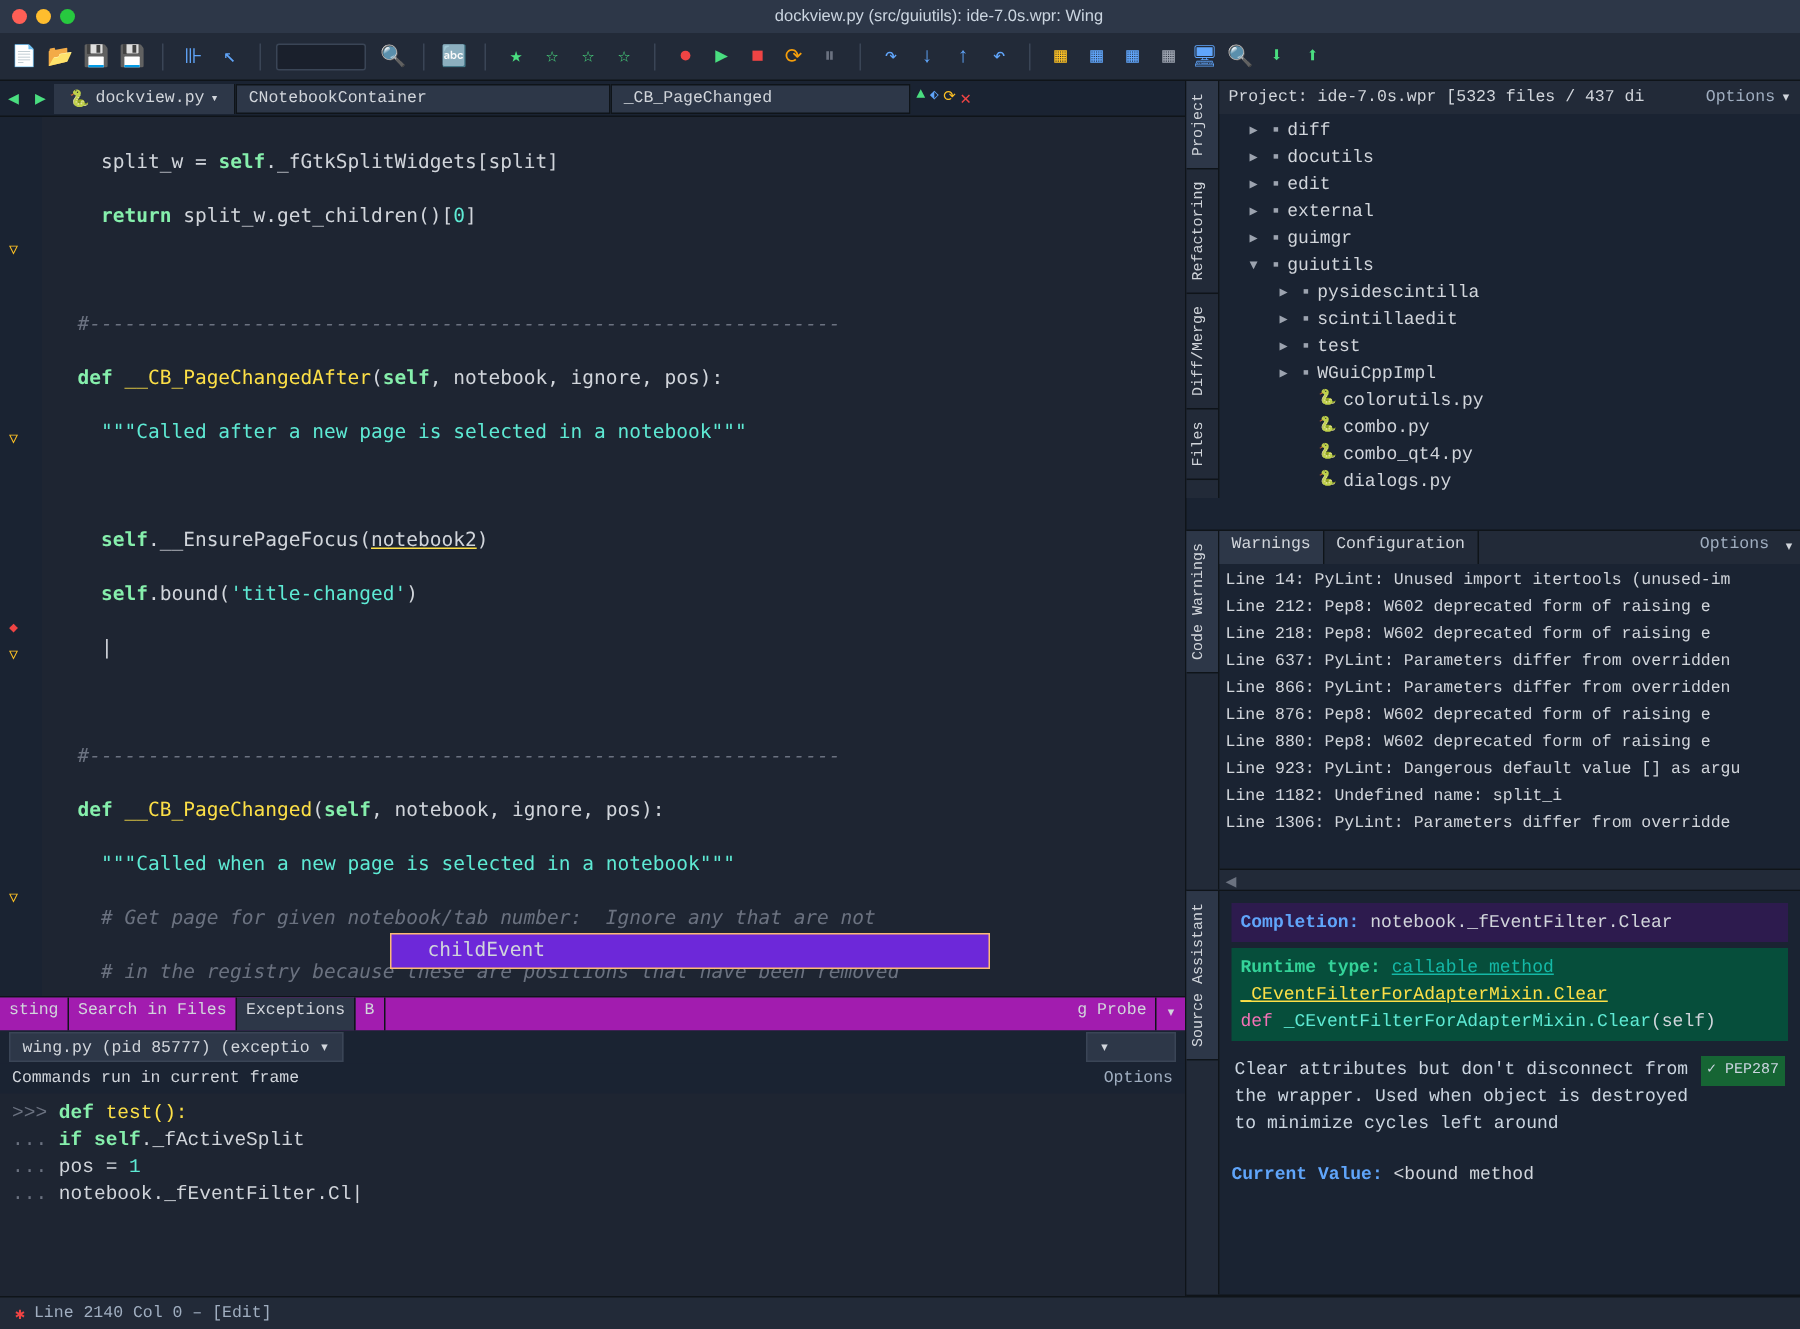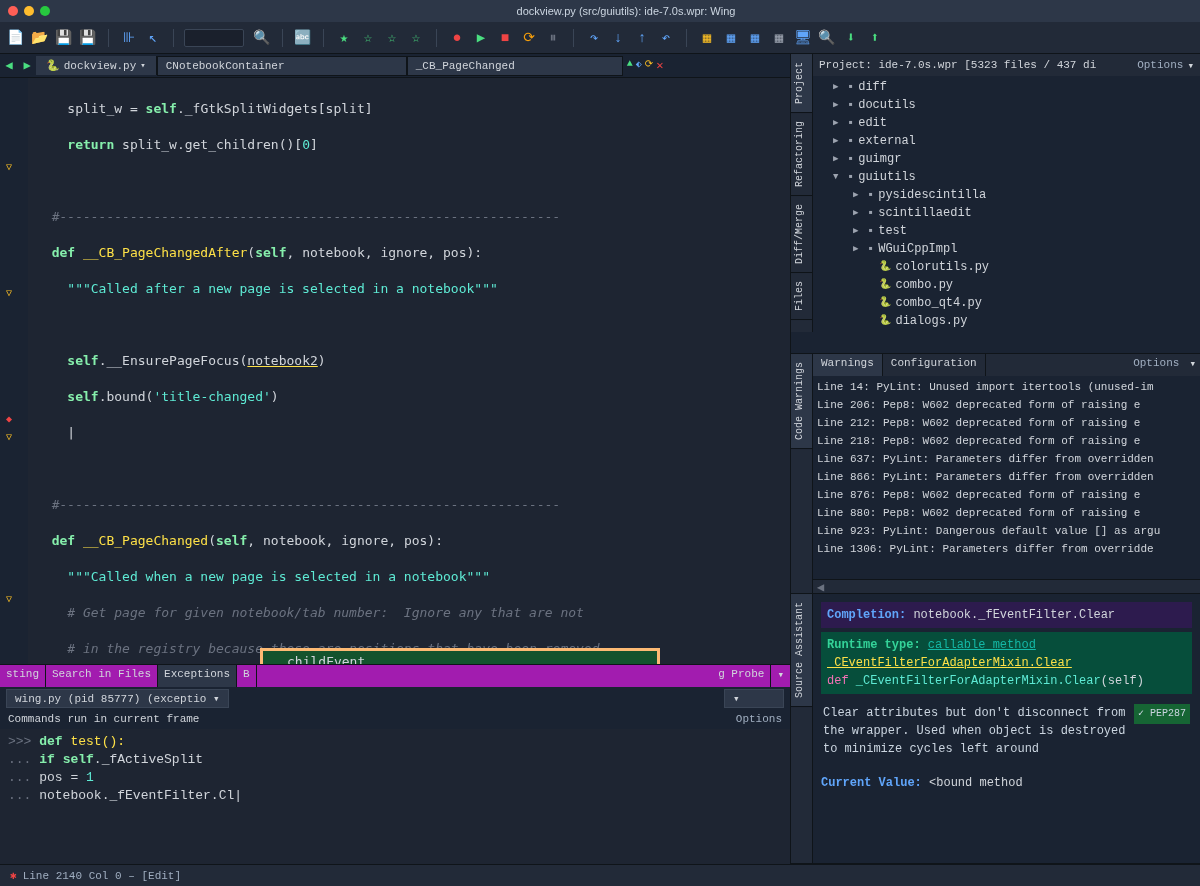--- a/index.html
+++ b/index.html
@@ -135,24 +135,24 @@
 .fn { color: #fde047; }
 .str { color: #5eead4; }
 .cmt { color: #6b7280; font-style: italic; }
 .marked { text-decoration: underline; text-decoration-color: #fde047; }
 .docstr { color: #5eead4; }
 
 
 .autocomplete {
   position: absolute;
   left: 260px;
-  top: 570px;
+  top: 544px;
   width: 400px;
-  background: #14532d;
-  border: 3px solid #fdba74;
+  background: #6d28d9;
+  border: 1px solid #fdba74;
   z-index: 10;
   font-size: 13px;
 }
 .ac-item { padding: 2px 10px 2px 24px; cursor: pointer; position: relative; }
 
 
 .bottom-left {
   height: 200px;
   background: #1a2332;
   border-top: 1px solid #0f1419;
@@ -387,21 +387,21 @@
       <span class="nav-arrow">◀</span>
       <span class="nav-arrow">▶</span>
       <div class="tab active">
         <span style="color:#3776ab">🐍</span>
         <span>dockview.py</span>
         <span style="font-size:9px">▾</span>
       </div>
       <div class="dropdown-field" style="width:250px">
         <span>CNotebookContainer</span>
       </div>
-      <div class="dropdown-field" style="width:216px">
+      <div class="dropdown-field" style="width:200px">
         <span>_CB_PageChanged</span>
       </div>
       <div class="tab-icons-right">
         <span style="color:#4ade80;font-size:10px">▲</span>
         <span style="color:#60a5fa;font-size:10px">⬖</span>
         <span style="color:#fbbf24;font-size:10px">⟳</span>
         <span style="color:#ef4444;font-size:12px">✕</span>
       </div>
       <div style="flex:1"></div>
     </div>
@@ -587,28 +587,28 @@
           <div style="flex:1;display:flex;flex-direction:column">
             <div class="warn-tabs">
               <div class="warn-tab active">Warnings</div>
               <div class="warn-tab">Configuration</div>
               <div style="flex:1"></div>
               <span class="options-link" style="padding:3px 6px">Options</span>
               <span style="padding:3px 4px">▾</span>
             </div>
             <div class="warn-list" id="warn-list">
                 <div class="warn-item">Line 14: PyLint: Unused import itertools (unused-im</div>
-                <div class="warn-item">Line 206: Pep8: W602 deprecated form of raising e</div>
                 <div class="warn-item">Line 212: Pep8: W602 deprecated form of raising e</div>
                 <div class="warn-item">Line 218: Pep8: W602 deprecated form of raising e</div>
                 <div class="warn-item">Line 637: PyLint: Parameters differ from overridden</div>
                 <div class="warn-item">Line 866: PyLint: Parameters differ from overridden</div>
                 <div class="warn-item">Line 876: Pep8: W602 deprecated form of raising e</div>
                 <div class="warn-item">Line 880: Pep8: W602 deprecated form of raising e</div>
                 <div class="warn-item">Line 923: PyLint: Dangerous default value [] as argu</div>
+                <div class="warn-item">Line 1182: Undefined name: split_i</div>
                 <div class="warn-item">Line 1306: PyLint: Parameters differ from overridde</div>
               </div>
             <div class="warn-scroll">
               <span style="color:#6b7280;padding:0 4px">◀</span>
             </div>
           </div>
         </div>
       </div>
 
       <div class="panel assist-panel">

